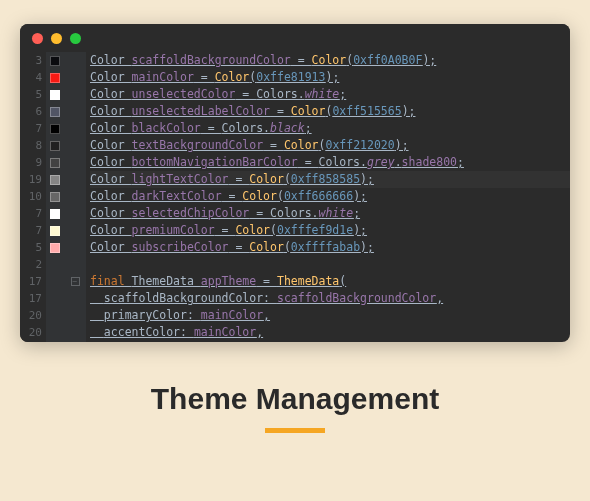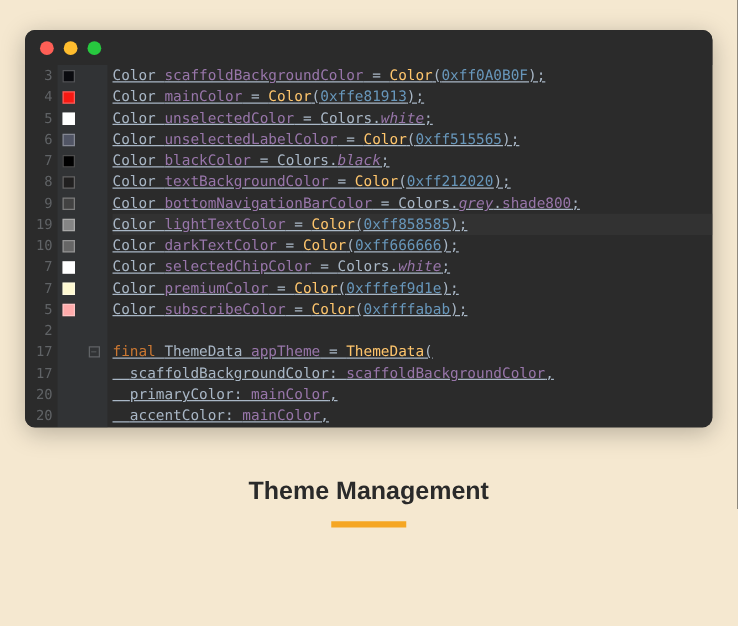--- a/index.html
+++ b/index.html
@@ -83,21 +83,21 @@
 .call { color: #ffc66d; }
 .num { color: #6897bb; }
 .punc { color: #a9b7c6; }
 .obj { color: #a9b7c6; }
 .prop { color: #9876aa; font-style: italic; }
 .kw { color: #cc7832; }
 .param { color: #a9b7c6; }
 .caption {
   margin-top: 40px;
   font-family: "Helvetica Neue", Arial, sans-serif;
-  font-size: 20px;
+  font-size: 30px;
   font-weight: 700;
   color: #2a2a2a;
   text-align: center;
 }
 .underline {
   width: 60px;
   height: 5px;
   background: #f5a623;
   margin-top: 12px;
 }

